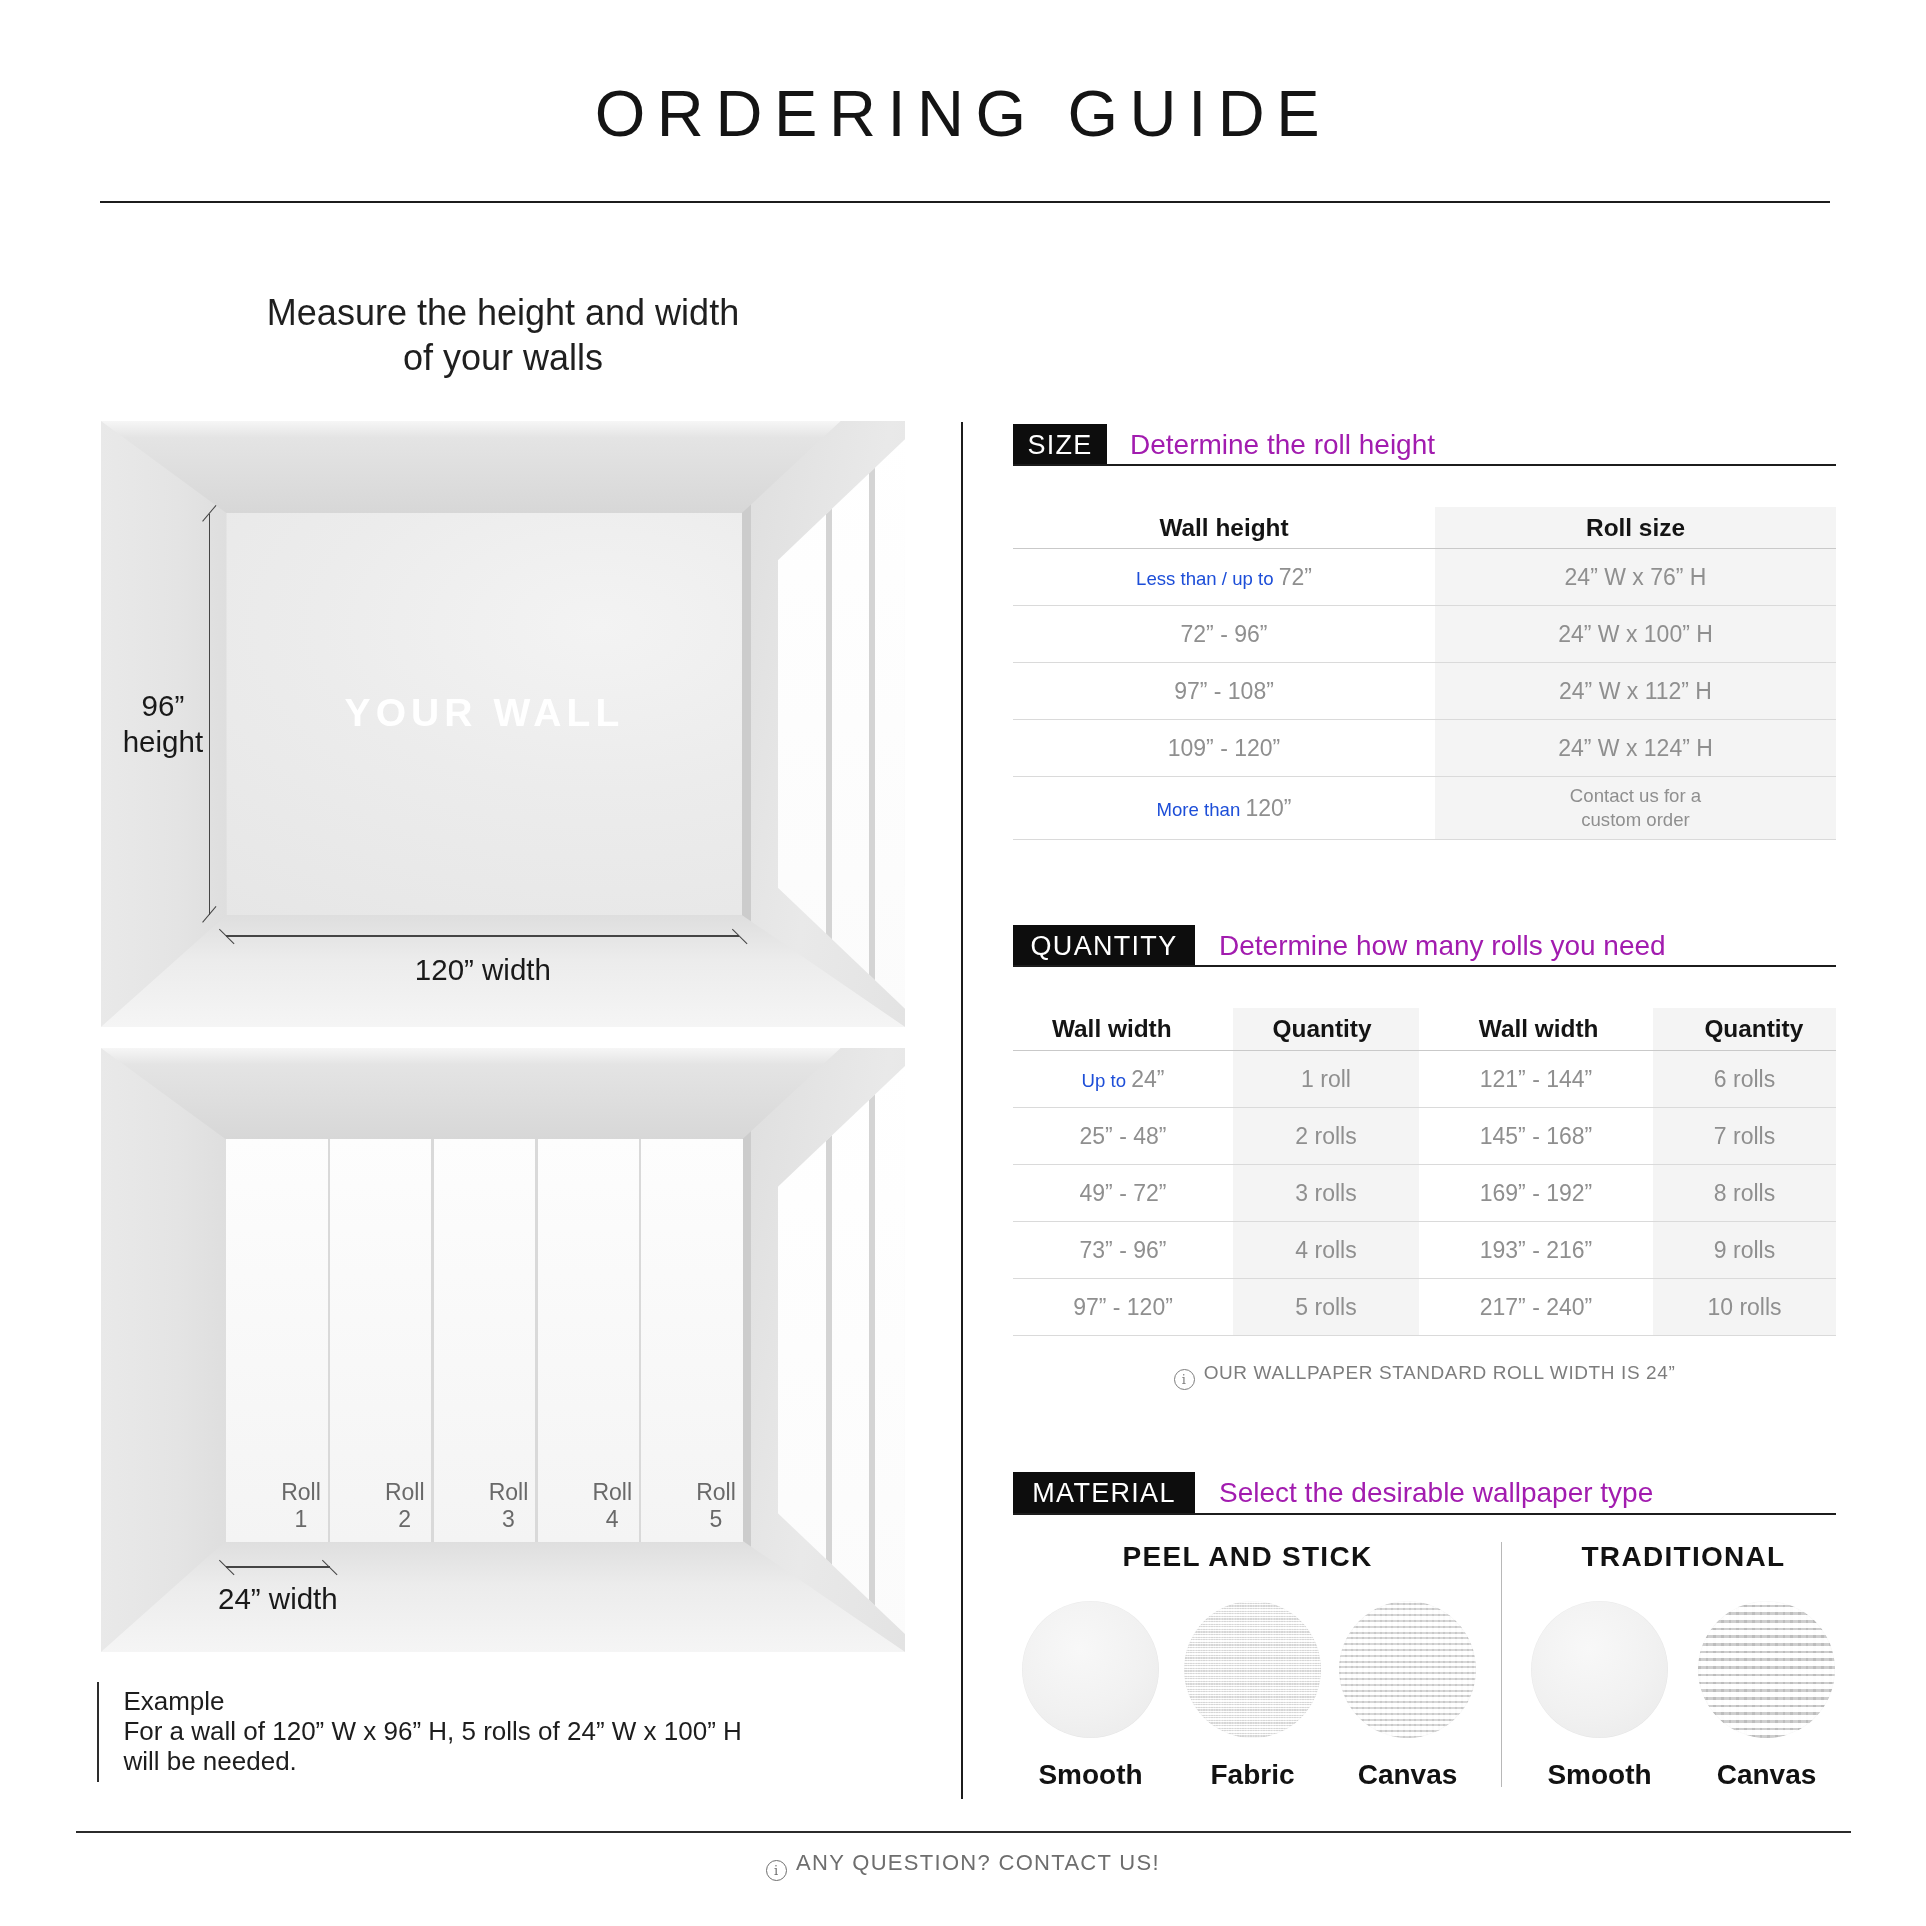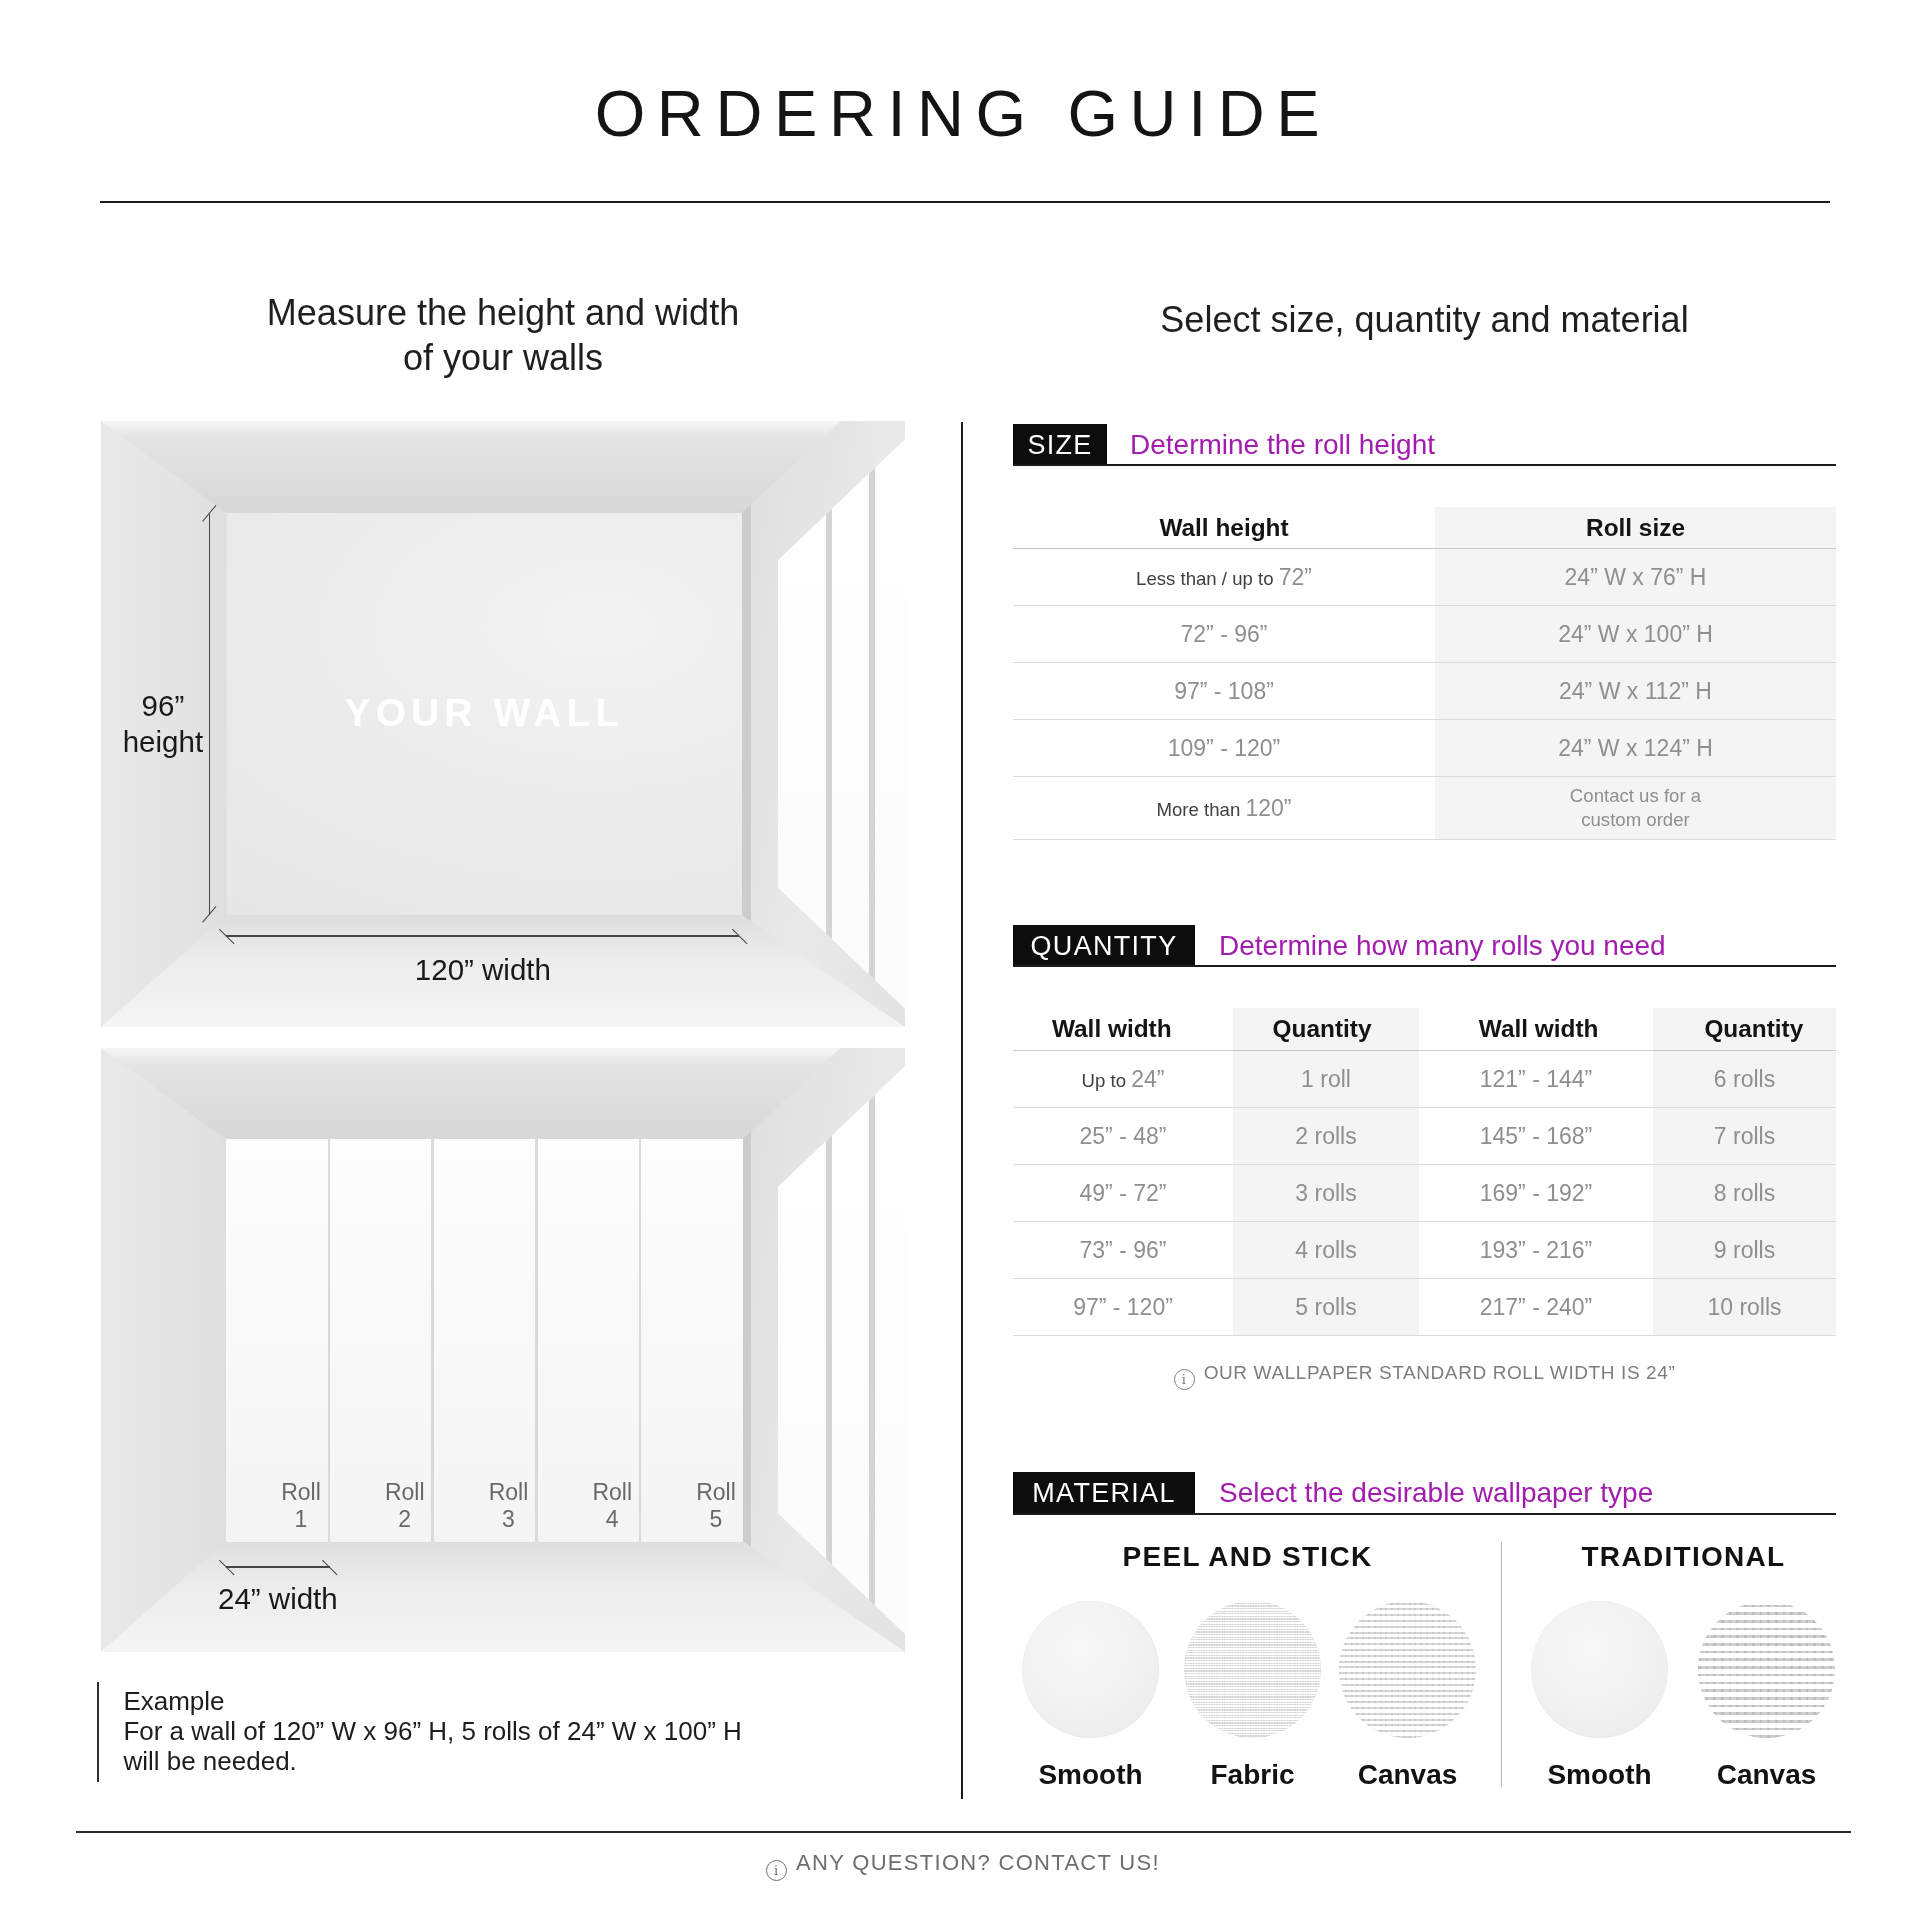--- a/index.html
+++ b/index.html
@@ -92,21 +92,21 @@
   #size-table .thead{height:41px;} #qty-table .thead{height:42px;gap:28px;}
   .th{font-size:24.4px;font-weight:700;color:#141414;text-align:center;}
   .trow{position:relative;display:flex;align-items:center;height:56px;z-index:1;}
   .trow.tall{height:62px;}
   .trow + .trow{border-top:1.3px solid #dadada;}
   .tbody .trow:first-child{border-top:0;}
   .cell{text-align:center;}
   #size-table .c1{width:422px;} #size-table .c2{width:401px;}
   #qty-table .c1{width:220px;} #qty-table .c2{width:186px;}
   #qty-table .c3{width:234px;} #qty-table .c4{width:183px;}
-  .pre{font-size:18.6px;color:#404040;}
+  .pre{font-size:18.6px;color:#1d4ed8;}
   .val{font-size:23px;color:#8f8f8f;}
   .val2{display:block;font-size:18.6px;line-height:24px;color:#8f8f8f;}
 
   .note{position:absolute;left:1013px;top:1362px;width:823px;text-align:center;
         font-size:19px;letter-spacing:0.6px;color:#7d7d7d;}
 
   .info-icon{display:inline-flex;align-items:center;justify-content:center;width:19px;height:19px;
              border:1.3px solid currentColor;border-radius:50%;font-size:13px;margin-right:9px;
              vertical-align:-4.5px;font-family:"DejaVu Serif",serif;}
 
@@ -140,21 +140,20 @@
 
 <div id="page">
 
   <div class="title">ORDERING GUIDE</div>
   <div class="title-rule"></div>
 
   <div class="col-heading" id="left-heading">
     <div>Measure the height and width</div>
     <div>of your walls</div>
   </div>
-  <div class="col-heading" id="right-heading">Select size, quantity and material</div>
 
   <div class="col-divider"></div>
 
   <div class="room" id="room1">
     <div class="lwall"></div>
     <div class="bwall"></div>
     <div class="rwall">
       <div class="frame-pillar"></div>
       <div class="glass">
         <div class="mullion m1"></div>

